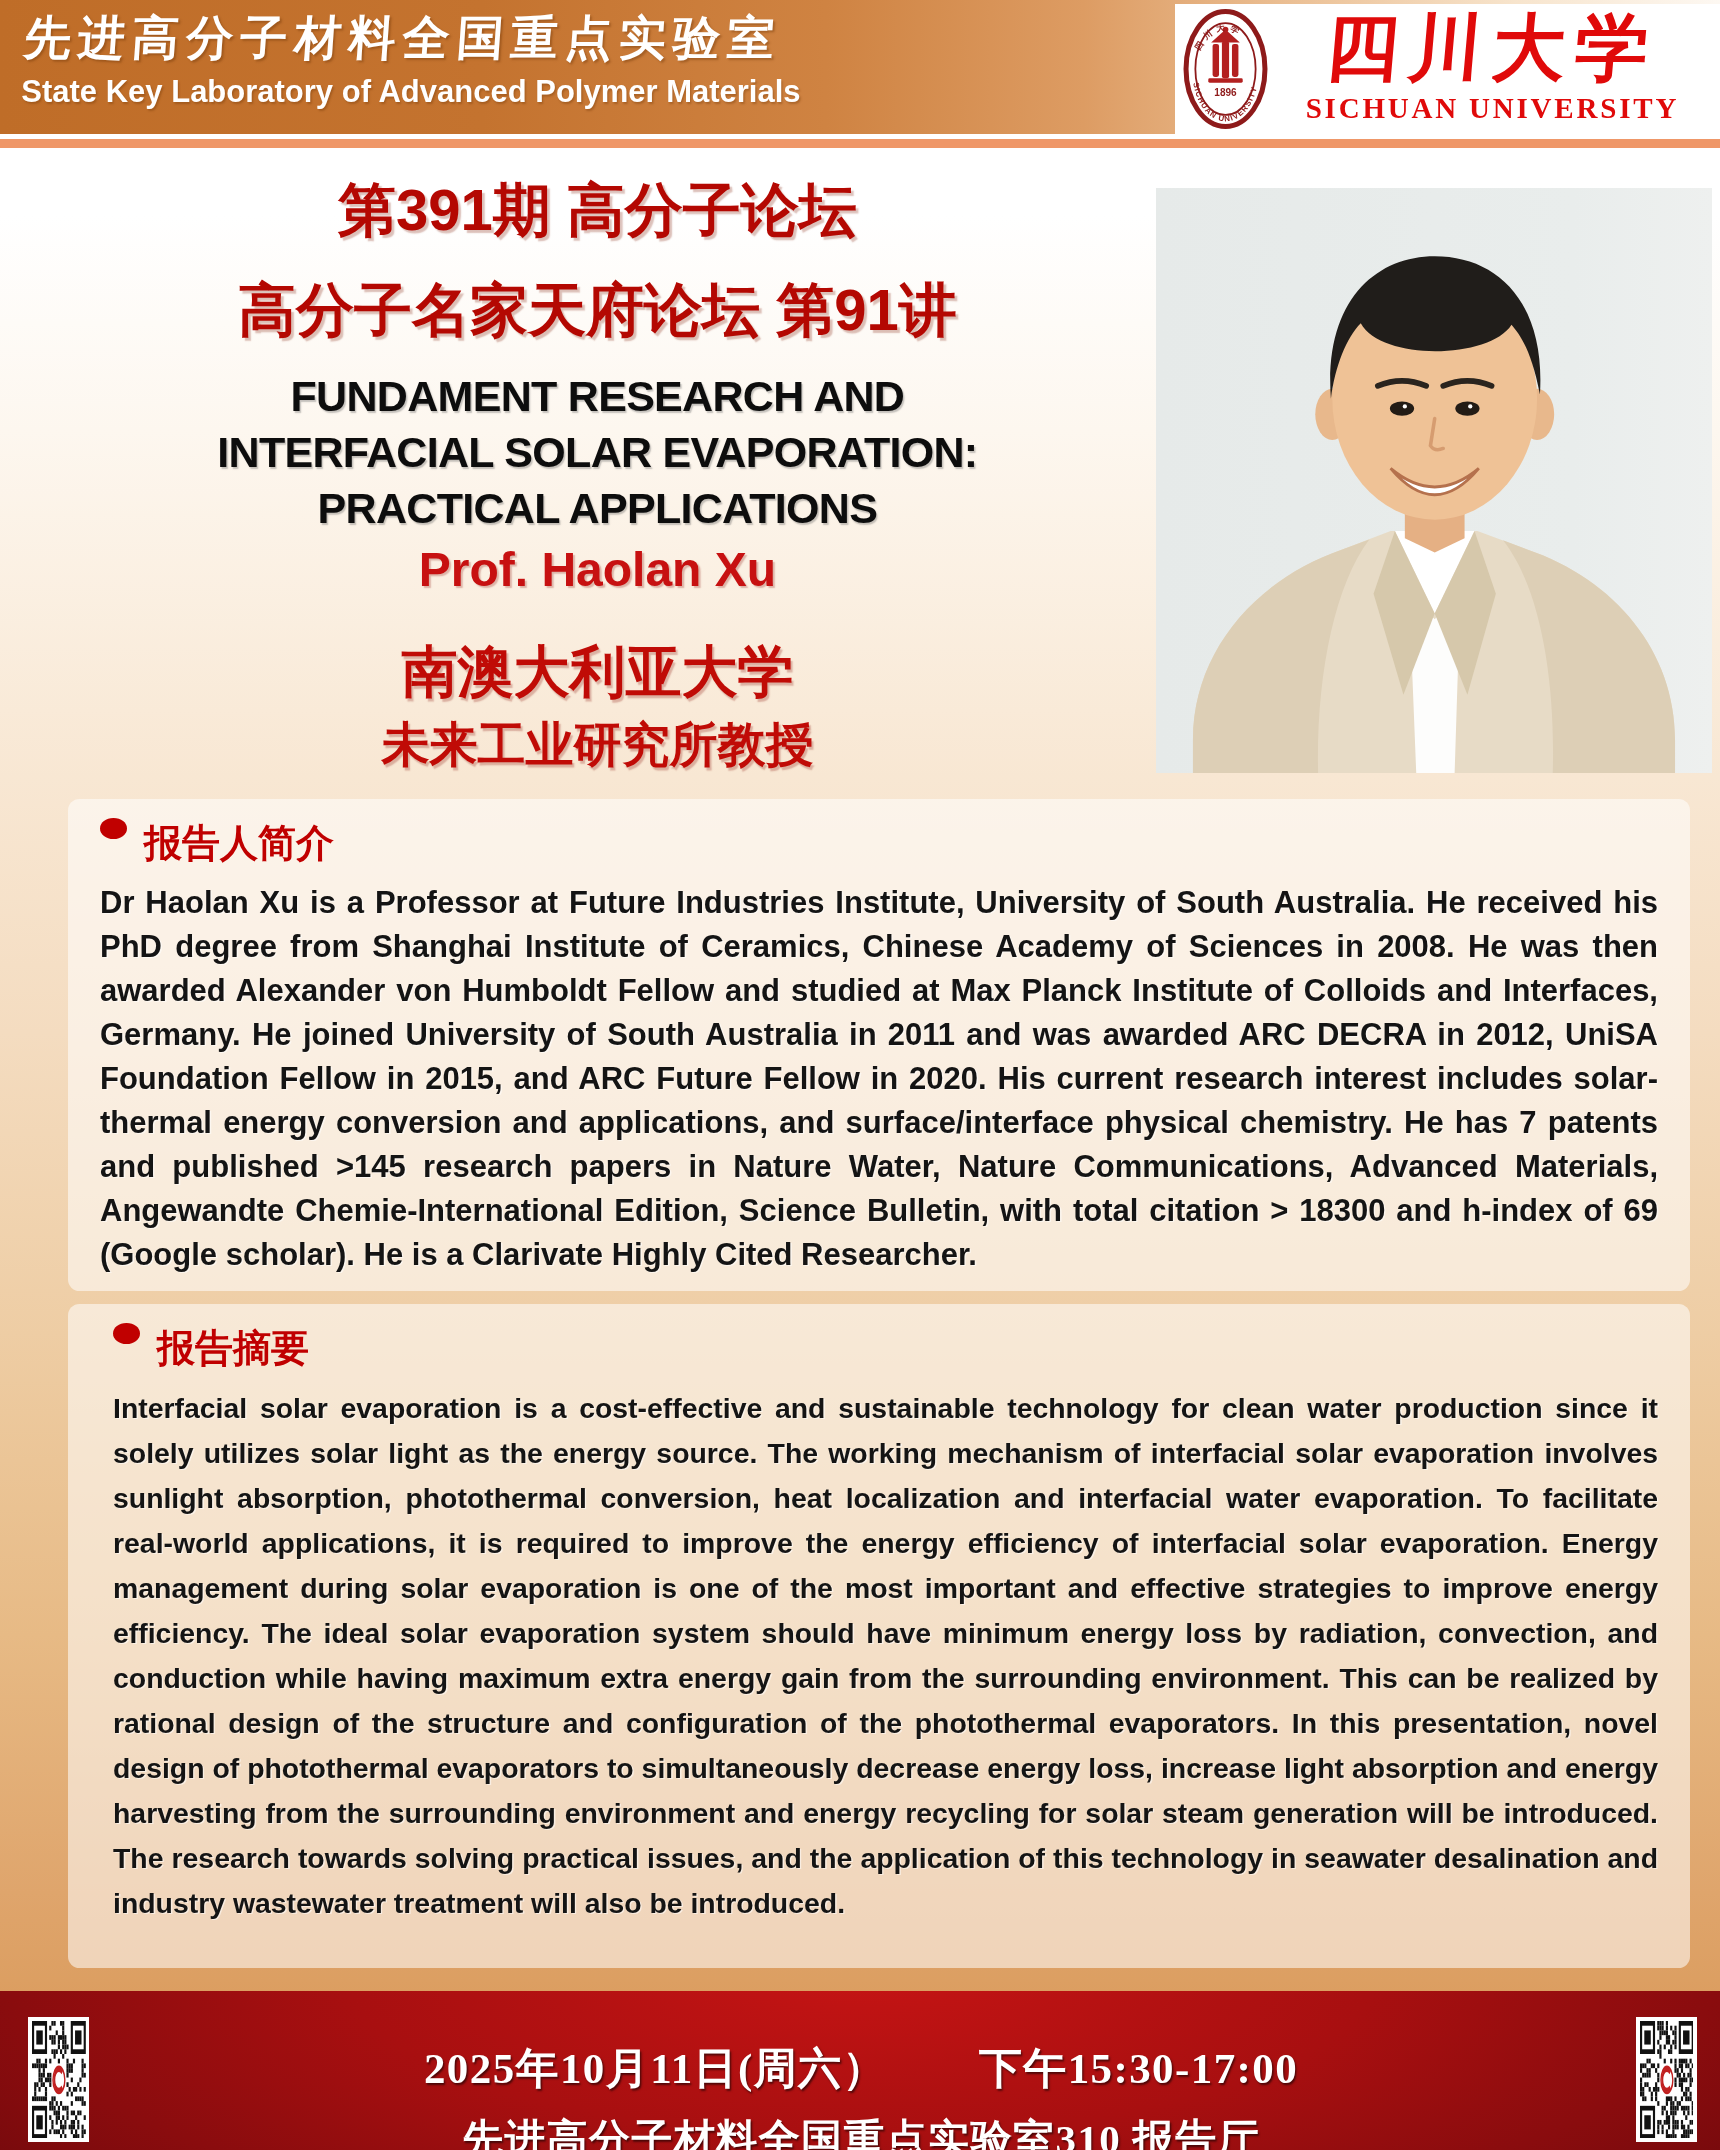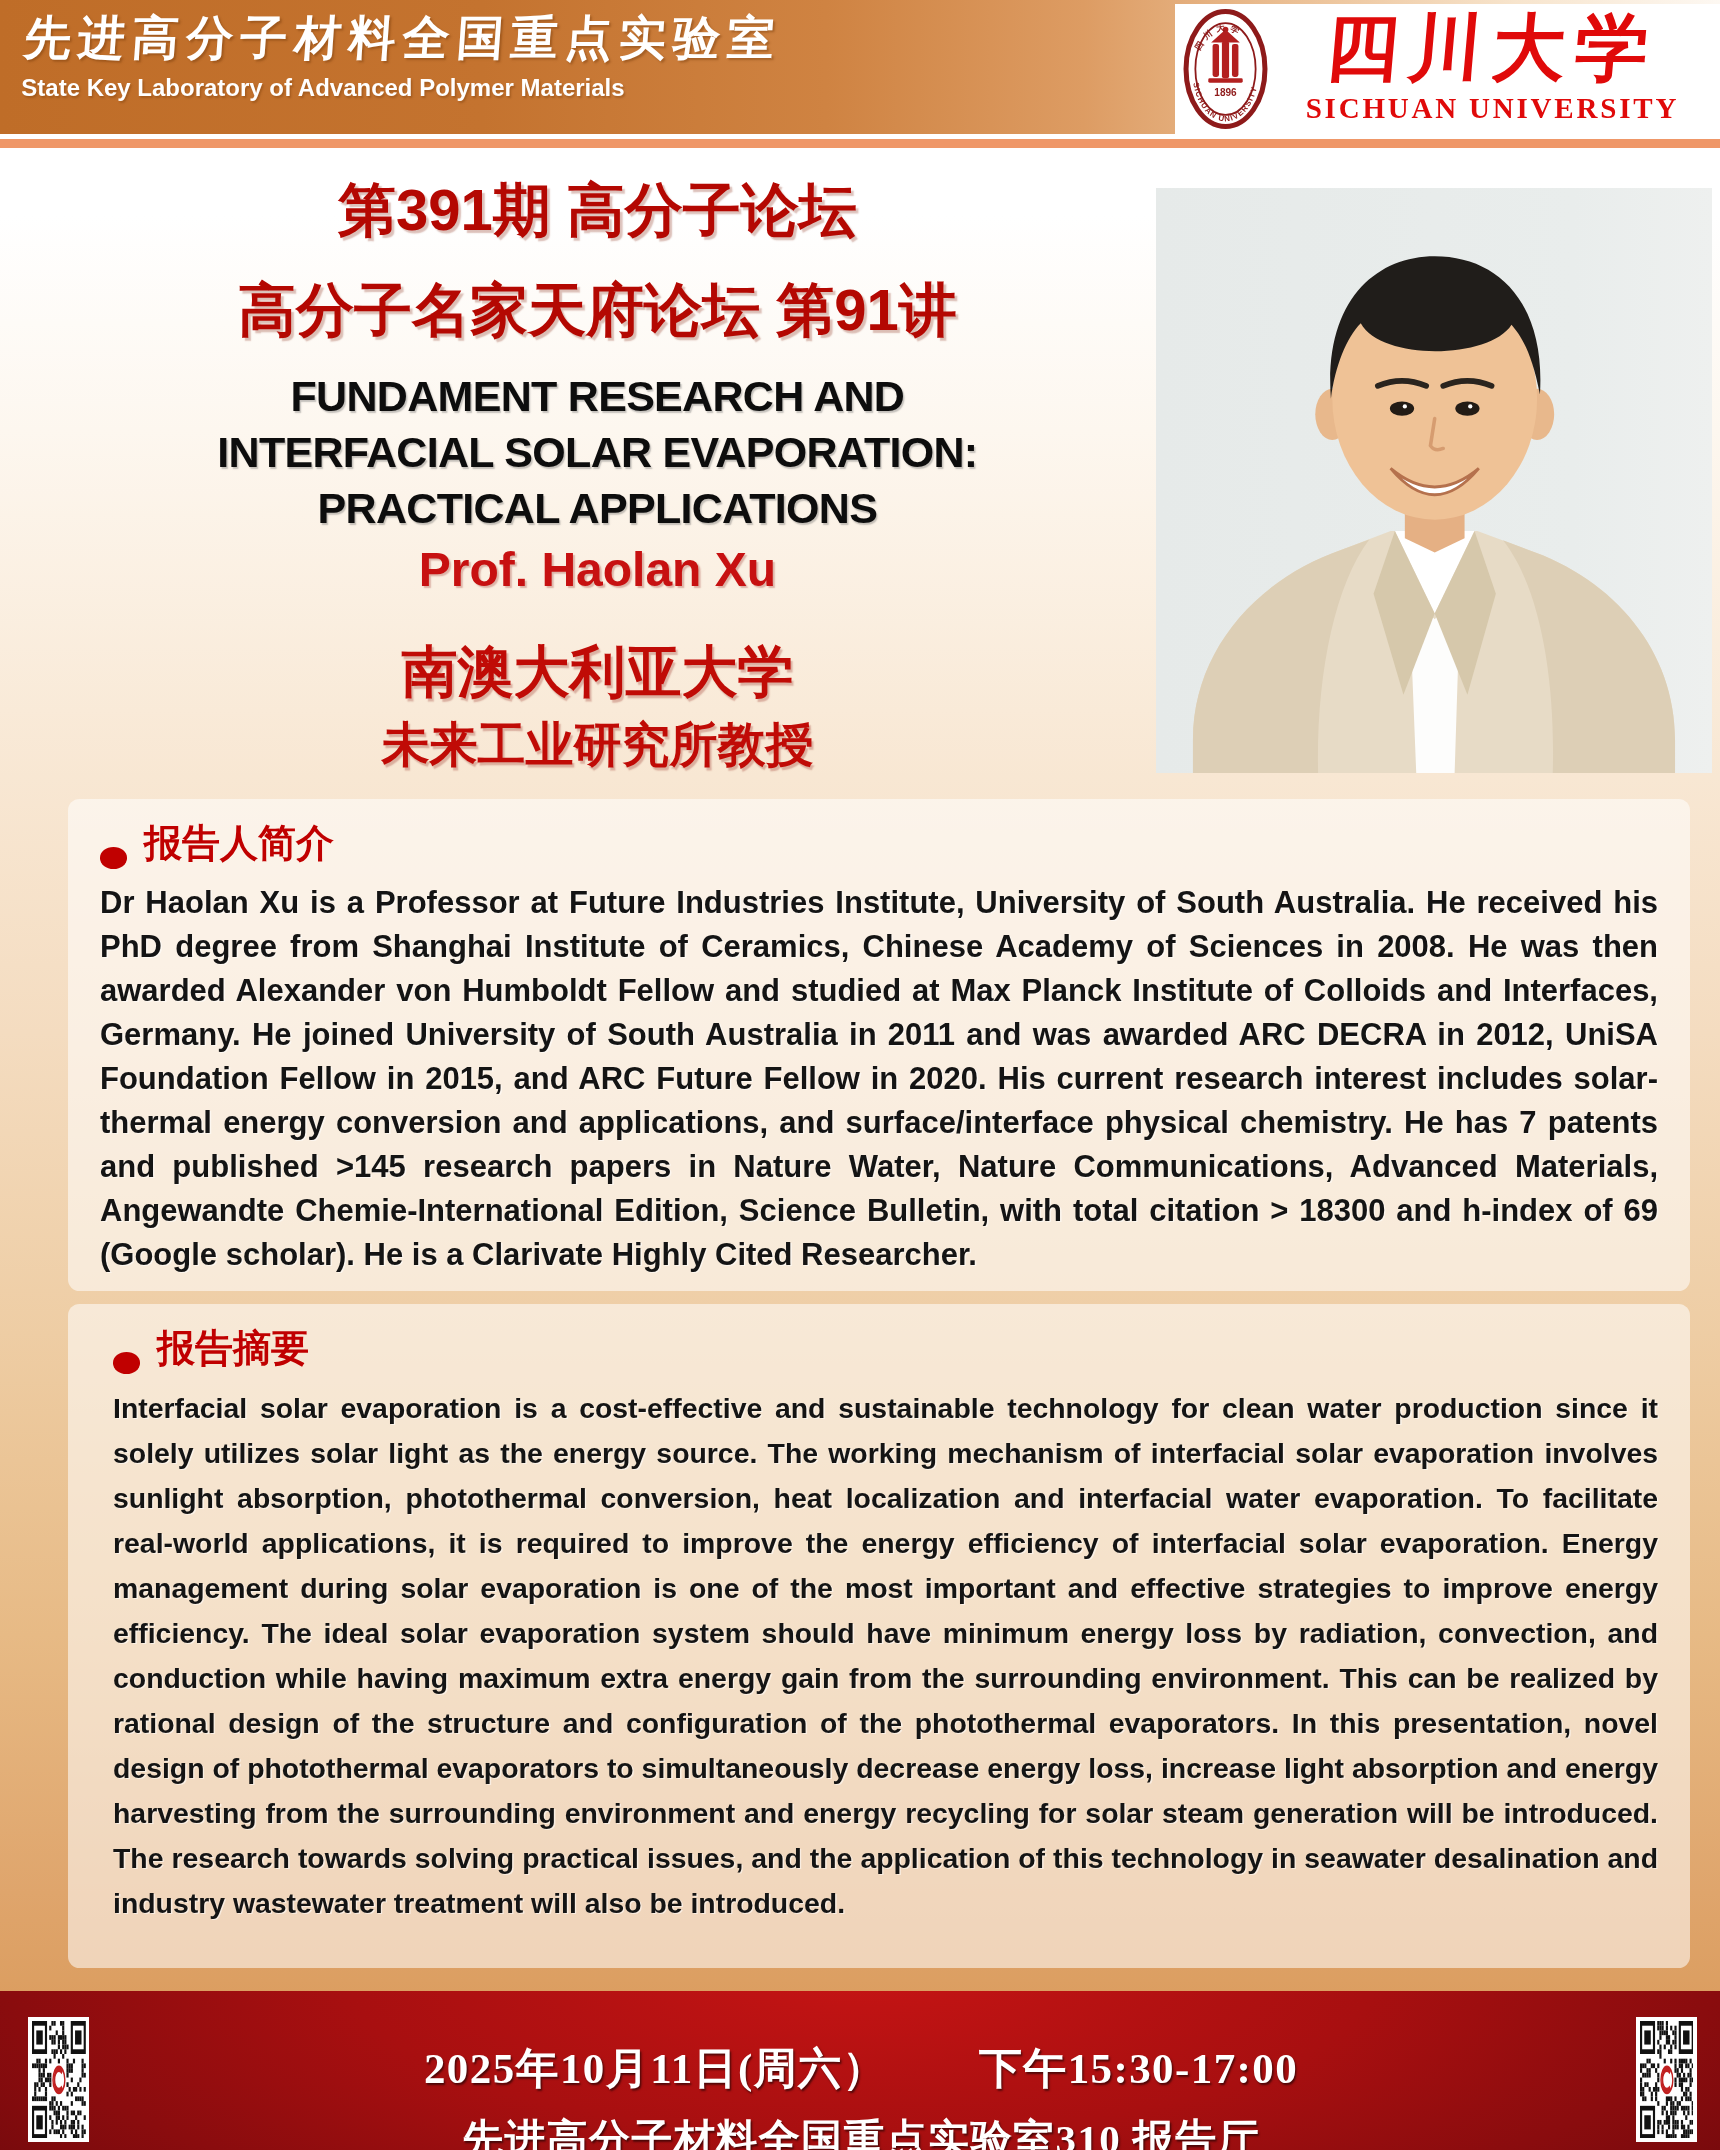--- a/index.html
+++ b/index.html
@@ -4,21 +4,21 @@
 <style>
   html,body{margin:0;padding:0;}
   body{width:1720px;height:2151px;font-family:"Liberation Sans","DejaVu Sans",sans-serif;}
   .page{position:relative;width:1720px;height:2151px;overflow:hidden;
         background:linear-gradient(180deg,#ffffff 0%,#ffffff 10%,#fdf7ef 20%,#f9ead8 33%,#f4dcc0 48%,#eecda4 62%,#e7ba85 76%,#dfa56c 88%,#d6934f 100%);}
   
   .banner{position:absolute;left:0;top:0;width:1720px;height:134px;
           background:linear-gradient(90deg,#bf6d28 0%,#c4732f 28%,#cf8342 48%,#dd9c63 63%,#ecc298 76%,#f7e4cc 88%,#fdf8f2 100%);}
   .banner-zh{position:absolute;left:24px;top:7.1px;color:#ffffff;font-weight:bold;font-size:47px;letter-spacing:7.1px;
              transform:skewX(-4deg);text-shadow:2.1px 2.1px 2.1px rgba(120,60,10,.45);}
-  .banner-en{position:absolute;left:21.3px;top:74px;color:#ffffff;font-weight:bold;font-size:24px;letter-spacing:0px;
+  .banner-en{position:absolute;left:21.3px;top:74px;color:#ffffff;font-weight:bold;font-size:31px;letter-spacing:0px;
              text-shadow:1.4px 2.1px 2.1px rgba(120,60,10,.40);}
   .banner-line{position:absolute;left:0;top:134px;width:1720px;height:5px;background:#ffffff;}
   .banner-stripe{position:absolute;left:0;top:139px;width:1720px;height:9.2px;background:#ef9768;}
   .logo-box{position:absolute;left:1175px;top:3.6px;width:545px;height:130px;background:#ffffff;
             display:flex;align-items:center;}
   .seal{margin-left:7.1px;width:87px;height:122px;flex:0 0 auto;}
   .univ-text{flex:1;text-align:center;padding-right:4.3px;}
   .univ-zh{color:#e00a0a;font-size:73px;font-weight:bold;letter-spacing:10px;transform:skewX(-5deg);line-height:1;
            font-family:"Liberation Serif","DejaVu Serif",serif;}
   .univ-en{color:#e00a0a;font-size:29px;font-weight:bold;letter-spacing:2.8px;margin-top:7.1px;
@@ -37,21 +37,21 @@
         text-shadow:2.1px 2.8px 1.4px rgba(150,40,30,.30);}
   .role{position:absolute;left:0;top:713px;width:100%;font-size:48px;font-weight:bold;color:#c00b06;
         text-shadow:2.1px 2.8px 1.4px rgba(150,40,30,.30);}
   
   .photo{position:absolute;left:1156px;top:188px;width:556px;height:585px;display:block;}
   
   .panel{position:absolute;left:68px;width:1622px;border-radius:11.4px;background:rgba(255,255,255,.55);
          box-sizing:border-box;padding:18.5px 32px 14.2px 32px;}
   .panel-bio{top:799px;min-height:484px;}
   .panel-abs{top:1304px;min-height:664px;padding-left:45px;}
-  .sec-head{display:flex;align-items:flex-end;gap:17px;font-family:Liberation Serif, serif;}
+  .sec-head{display:flex;align-items:flex-start;gap:17px;font-family:Liberation Serif, serif;}
   .bullet{width:27px;height:21.3px;border-radius:50%;background:#c00000;flex:0 0 auto;}
   .sec-title{font-size:38px;font-weight:bold;color:#c00000;}
   .body-text{margin:12.8px 0 0 0;color:#141414;font-weight:bold;text-align:justify;
              text-shadow:1.4px 1.4px 0 rgba(255,255,255,.55);}
   .bio-text{font-size:31px;line-height:44px;}
   .abs-text{font-size:28.4px;line-height:45px;}
   
   .footer{position:absolute;left:0;top:1991px;width:1720px;height:159px;
           background:radial-gradient(ellipse 1138px 356px at 50% -10%,#c51414 0%,#a80f10 45%,#8a0c0e 75%,#6f090c 100%);}
   .qr{position:absolute;top:2017px;width:61px;height:125px;background:#ffffff;padding:3.6px;box-sizing:border-box;}

